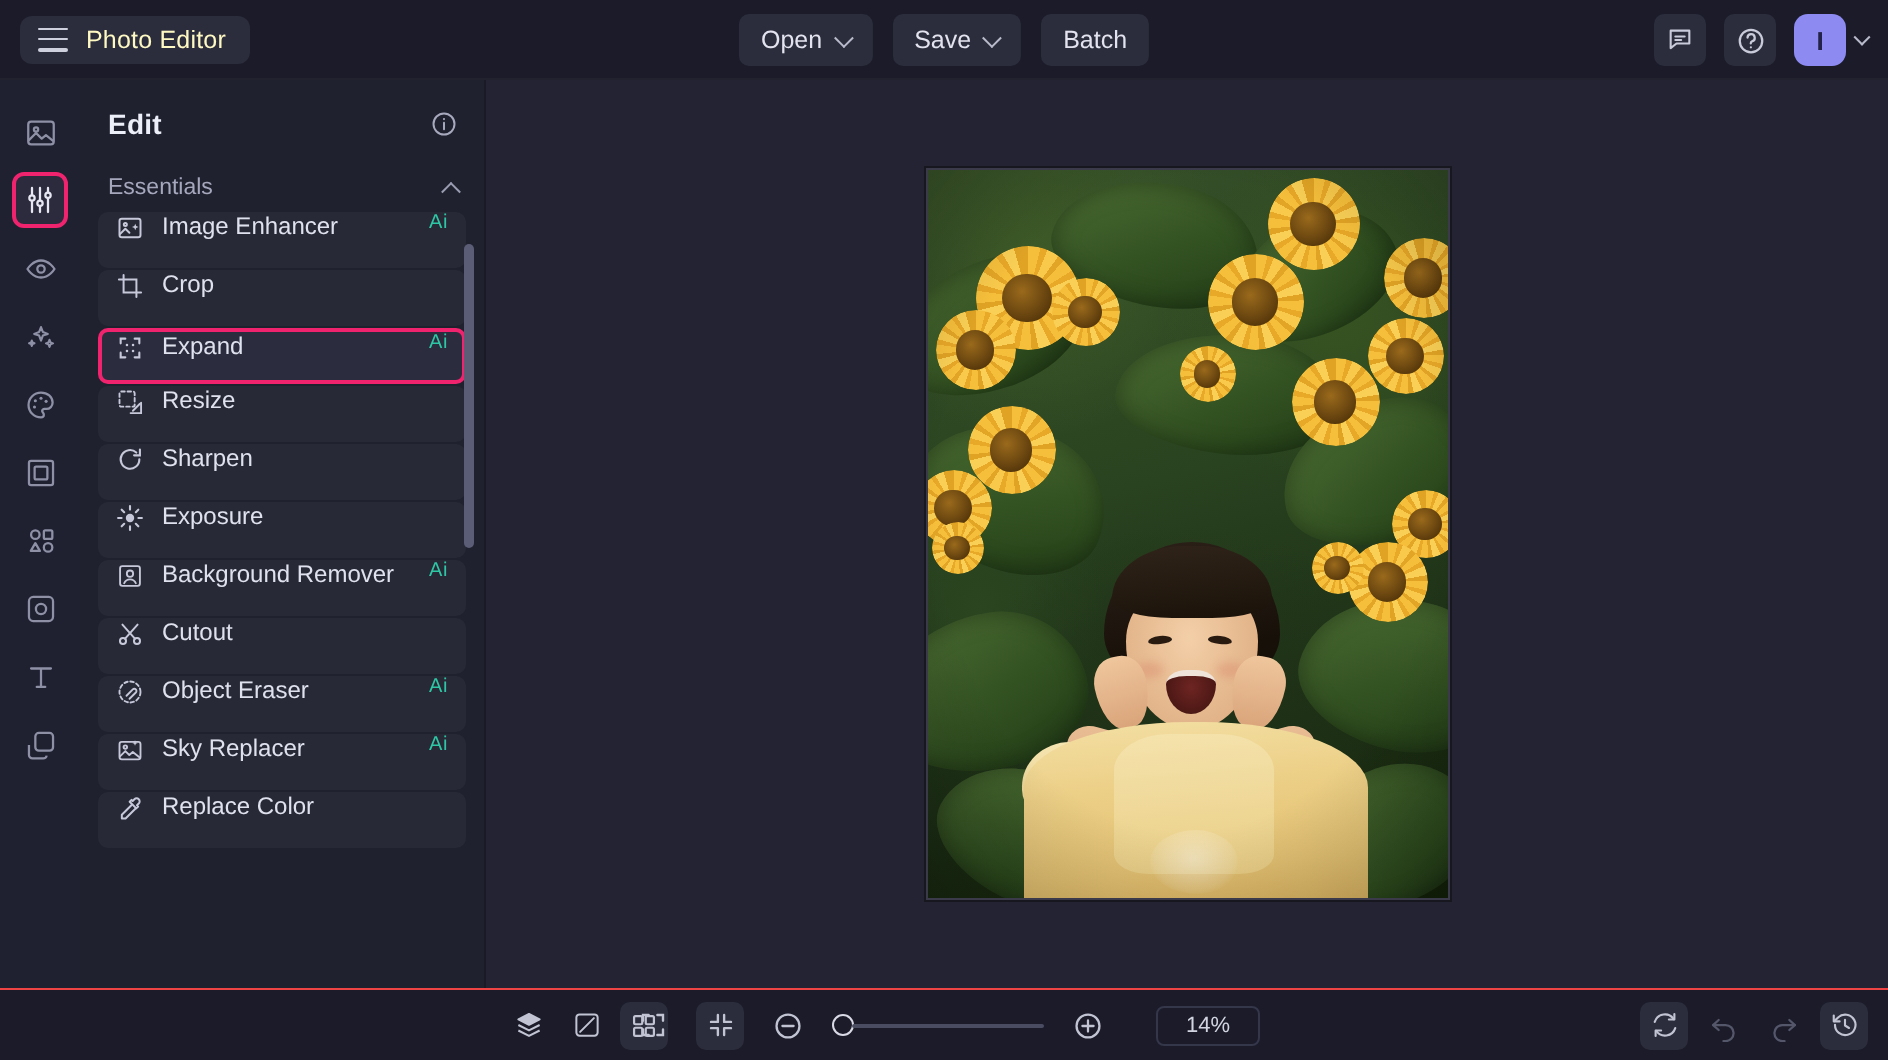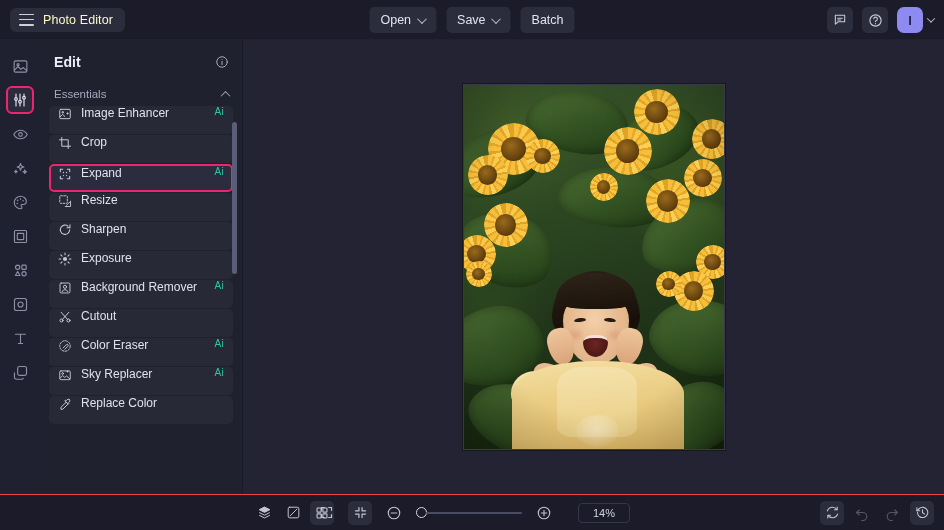--- a/index.html
+++ b/index.html
@@ -523,21 +523,21 @@
           <span class="ai"></span>
         </div>
 
         <div class="item">
           <span class="ic">
             <svg width="14" height="14" viewBox="0 0 24 24" fill="none" stroke="currentColor" stroke-width="1.6" stroke-linecap="round">
               <circle cx="12" cy="12" r="9" stroke-dasharray="3 2.3"></circle>
               <path d="M9 15.2l5.4-5.4a1.8 1.8 0 0 1 2.6 2.6L11.6 17.8"></path>
             </svg>
           </span>
-          <span class="lbl">Color Eraser</span>
+          <span class="lbl">Object Eraser</span>
           <span class="ai">Ai</span>
         </div>
 
         <div class="item">
           <span class="ic">
             <svg width="14" height="14" viewBox="0 0 24 24" fill="none" stroke="currentColor" stroke-width="1.6" stroke-linecap="round" stroke-linejoin="round">
               <rect x="3" y="5" width="18" height="15" rx="2"></rect>
               <circle cx="8" cy="9.5" r="1.5"></circle>
               <path d="M3.4 17.5l4.6-4.6 3.4 3.4 3-2.6 6.2 5"></path>
               <path d="M16.3 3.6l.7 1.7 1.7.7-1.7.7-.7 1.7-.7-1.7-1.7-.7 1.7-.7z" fill="currentColor" stroke="none"></path>

